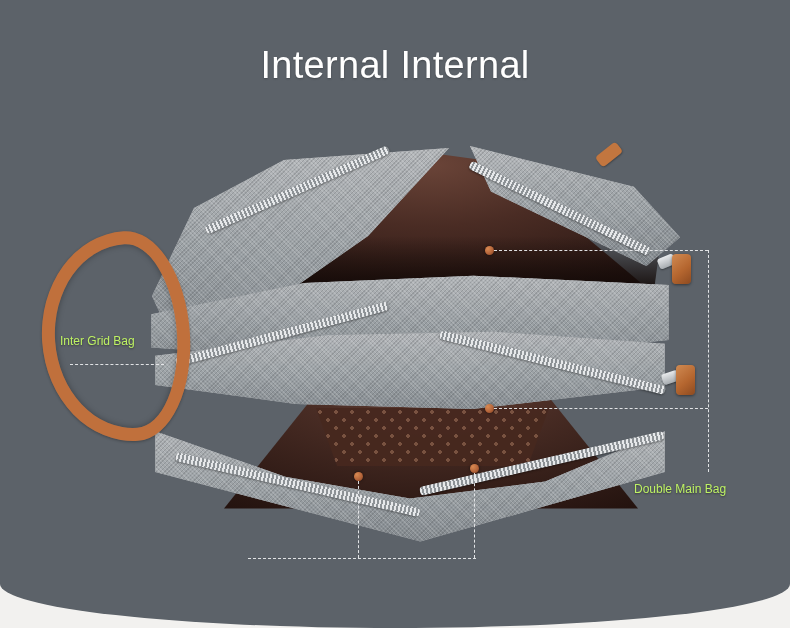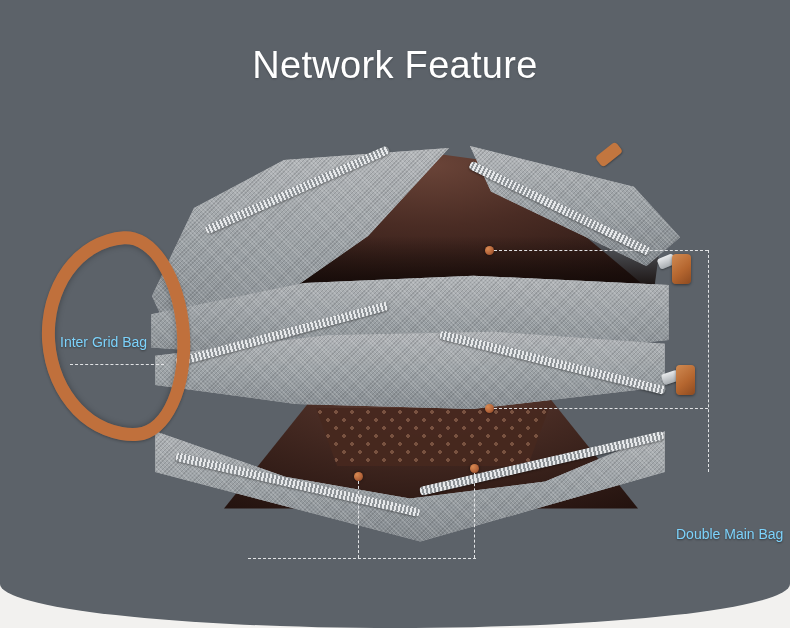--- a/index.html
+++ b/index.html
@@ -151,21 +151,21 @@
     background:linear-gradient(180deg, #e8eaec 0%, #a7acb0 100%);
     box-shadow:0 1px 2px rgba(0,0,0,.4);
   }
   #pull1-tab { left:672px; top:254px; }
   #pull1-sl  { left:658px; top:256px; transform:rotate(-22deg); }
   #pull2-tab { left:676px; top:365px; }
   #pull2-sl  { left:662px; top:372px; transform:rotate(-18deg); }
 
   
   .c-label {
-    position:absolute; color:#7dd3fc; font-size:14px; white-space:nowrap;
+    position:absolute; color:#bef264; font-size:12px; white-space:nowrap;
     text-shadow:0 1px 2px rgba(0,0,0,.45);
   }
   .dash-h {
     position:absolute; height:0; border-top:1.5px dashed #e9eaec; opacity:.95;
   }
   .dash-v {
     position:absolute; width:0; border-left:1.5px dashed #e9eaec; opacity:.95;
   }
   .dot {
     position:absolute; width:9px; height:9px; border-radius:50%;
@@ -176,21 +176,21 @@
   
   #lbl-grid   { left:60px;  top:334px; }
   #dash-grid  { left:70px;  top:364px; width:94px; }
 
   
   #dot-dm1    { left:485px; top:246px; }
   #dash-dm1   { left:494px; top:250px; width:214px; }
   #dot-dm2    { left:485px; top:404px; }
   #dash-dm2   { left:494px; top:408px; width:214px; }
   #dash-dmv   { left:708px; top:250px; height:222px; }
-  #lbl-dm     { left:676px; top:482px;margin-top:44px; }
+  #lbl-dm     { left:634px; top:482px; }
 
   
   #dot-nb1    { left:354px; top:472px; }
   #dash-nb1   { left:358px; top:481px; height:77px; }
   #dot-nb2    { left:470px; top:464px; }
   #dash-nb2   { left:474px; top:473px; height:85px; }
   #dash-nbh   { left:248px; top:558px; width:228px; }
   #lbl-nb     { left:92px;  top:550px; }
 </style>
 </head>
@@ -222,21 +222,21 @@
 
       <div class="pull-slider" id="pull1-sl"></div>
       <div class="pull-tab" id="pull1-tab"></div>
       <div class="pull-slider" id="pull2-sl"></div>
       <div class="pull-tab" id="pull2-tab"></div>
 
       <div class="strap" id="strap-loop"></div>
       <div class="strap" id="strap-tip-tr"></div>
     </div>
 
-    <div id="title">Network Feature</div>
+    <div id="title">Internal Internal</div>
 
     <div class="c-label" id="lbl-grid">Inter Grid Bag</div>
     <div class="dash-h" id="dash-grid"></div>
 
     <div class="dot" id="dot-dm1"></div>
     <div class="dash-h" id="dash-dm1"></div>
     <div class="dot" id="dot-dm2"></div>
     <div class="dash-h" id="dash-dm2"></div>
     <div class="dash-v" id="dash-dmv"></div>
     <div class="c-label" id="lbl-dm">Double Main Bag</div>

